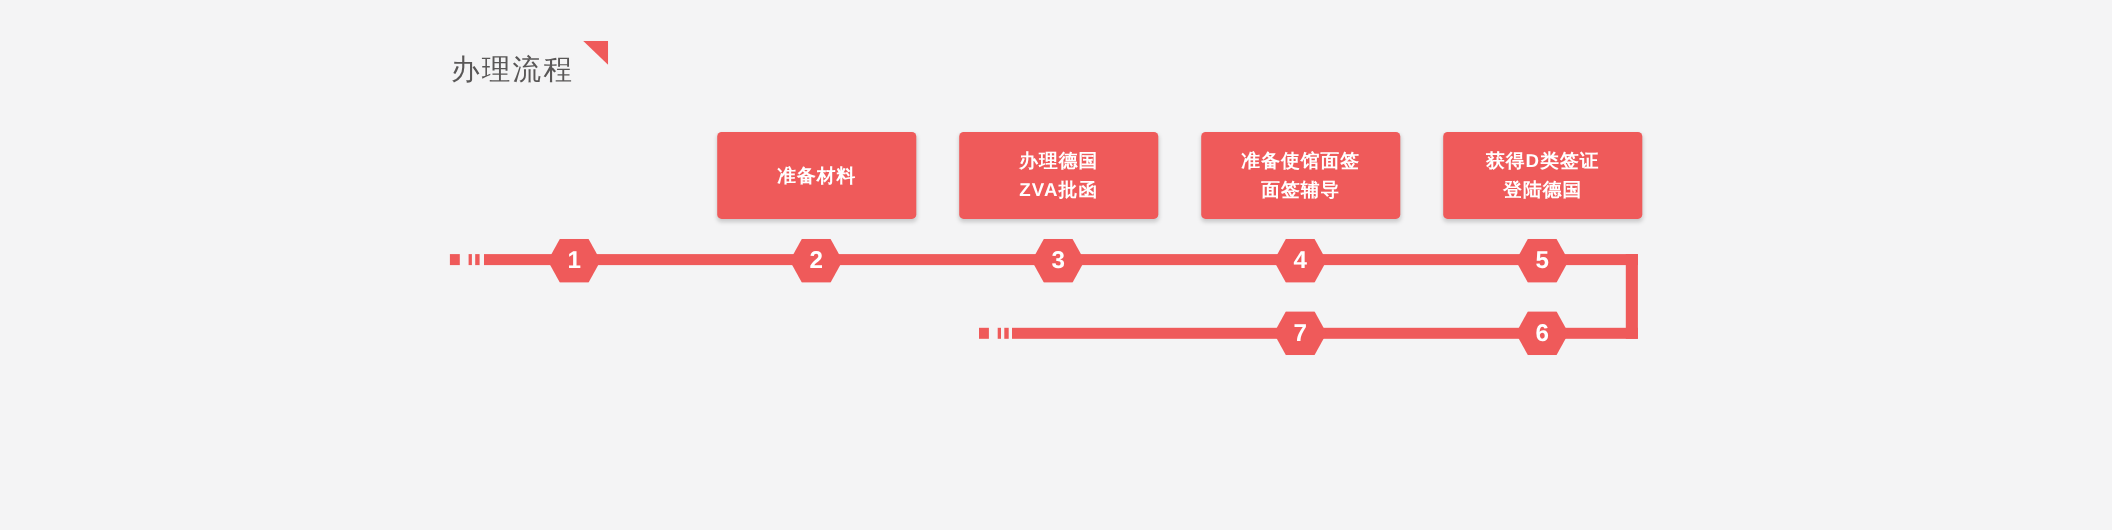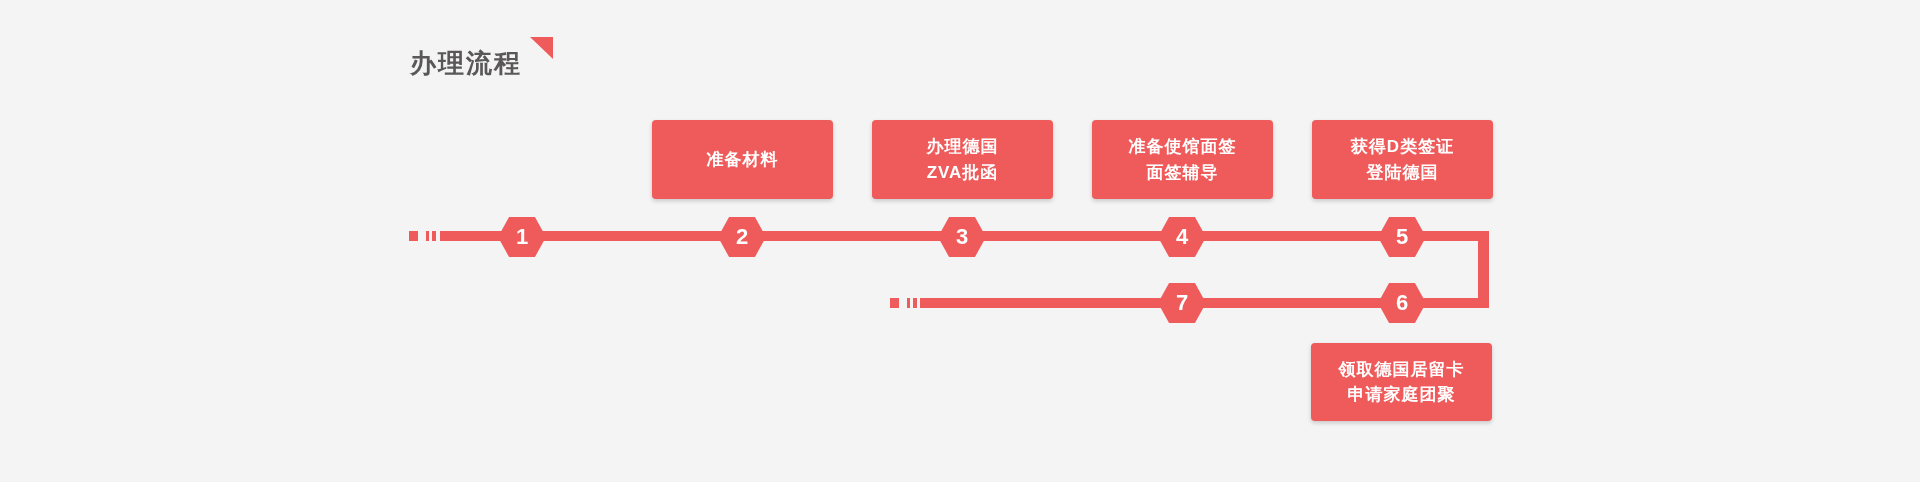--- a/index.html
+++ b/index.html
@@ -13,21 +13,21 @@
   body{font-family:"Liberation Sans","DejaVu Sans",sans-serif;}
   .canvas{
     position:relative;
     width:1920px;height:482px;
     background:var(--bg);
     overflow:hidden;
   }
   
   .title{
     position:absolute;left:410px;top:50px;
-    font-size:26px;font-weight:bold;color:var(--title);
+    font-size:26px;font-weight:normal;color:var(--title);
     letter-spacing:2px;line-height:1;
   }
   .corner-tri{
     position:absolute;left:530px;top:37px;
     width:23px;height:22px;background:var(--accent);
     -webkit-clip-path:polygon(0 0,100% 0,100% 100%);
     clip-path:polygon(0 0,100% 0,100% 100%);
   }
   
   .step-box{
@@ -119,18 +119,14 @@
     <span class="hex-num">5</span>
   </div>
 
   <div class="hex hex-r2 hx7">
     <span class="hex-num">7</span>
   </div>
   <div class="hex hex-r2 hx6">
     <span class="hex-num">6</span>
   </div>
 
-  <div class="step-box row-bottom b6">
-    <span>领取德国居留卡</span>
-    <span>申请家庭团聚</span>
-  </div>
 
 </div>
 
 </body></html>

